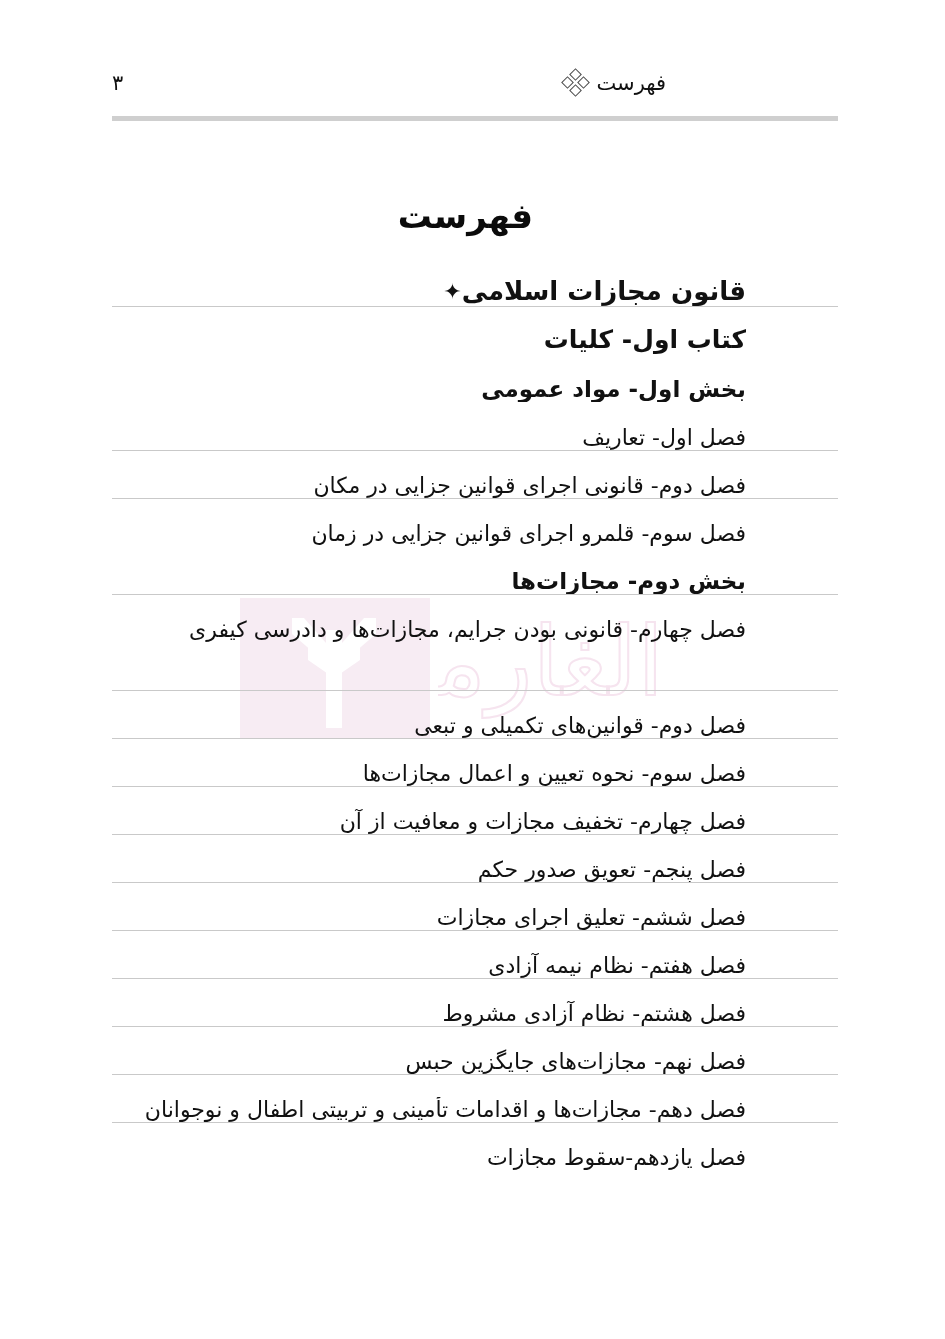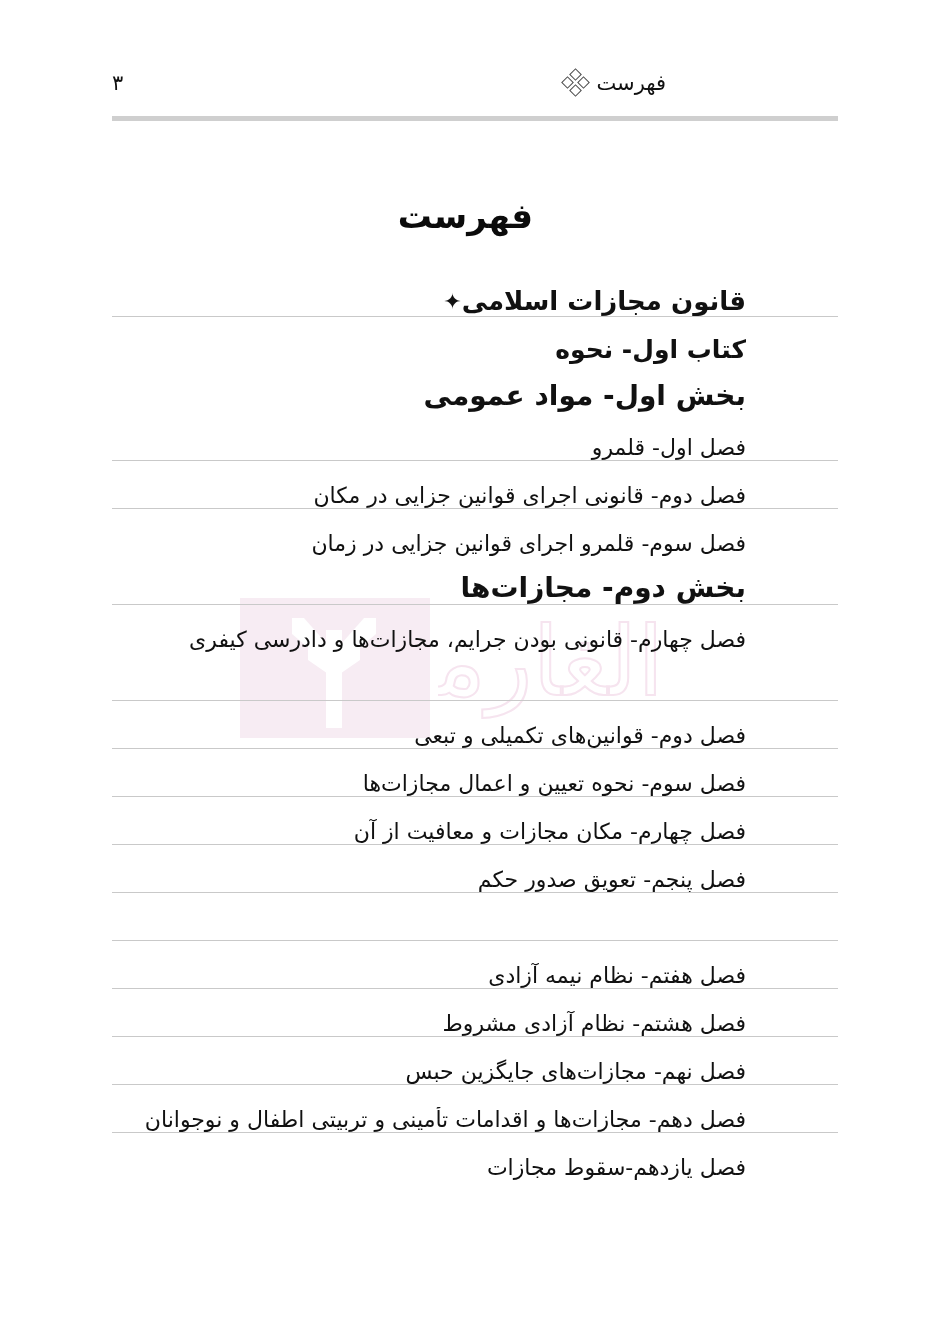--- a/index.html
+++ b/index.html
@@ -143,21 +143,21 @@
     font-size: 34px;
     font-weight: bold;
     color: #0b0b0b;
     letter-spacing: 0px;
   }
   .main-title span { margin-right: 14px; }
 
   
   .toc {
     position: absolute;
-    top: 262px;
+    top: 252px;
     left: 112px;
     width: 726px;
     z-index: 2;
   }
   .toc-row {
     display: flex;
     flex-direction: row-reverse;
     align-items: flex-end;
     direction: rtl;
     box-sizing: border-box;
@@ -186,21 +186,21 @@
 
   
   .lvl-0 { height: 54px; }
   .lvl-0 .etext { font-size: 26px; font-weight: bold; }
   .lvl-0 .page  { font-size: 22px; }
 
   .lvl-1 { height: 48px; }
   .lvl-1 .etext { font-size: 25px; font-weight: bold; }
 
   .lvl-2 { height: 48px; }
-  .lvl-2 .etext { font-size: 28px; font-weight: bold; }
+  .lvl-2 .etext { font-size: 23px; font-weight: bold; }
 
   .lvl-3 { height: 48px; }
   .lvl-3 .etext { font-size: 22px; font-weight: 400; }
 
   .toc-row.ruled { border-top: 1.6px solid #c9c9c9; }
 
   .bullet {
     display: inline-block;
     margin-left: 8px;
     font-size: 22px;
@@ -250,33 +250,33 @@
 
   <div class="toc">
       <div class="toc-row lvl-0">
         <div class="entry">
           <span class="etext">قانون مجازات اسلامی<span class="bullet">✦</span></span>
         </div>
         <div class="page">۱۱</div>
       </div>
       <div class="toc-row lvl-1 ruled">
         <div class="entry">
-          <span class="etext">کتاب اول- نحوه</span>
+          <span class="etext">کتاب اول- کلیات</span>
         </div>
         <div class="page">۱۱</div>
       </div>
       <div class="toc-row lvl-2">
         <div class="entry">
           <span class="etext">بخش اول- مواد عمومی</span>
         </div>
         <div class="page">۱۱</div>
       </div>
       <div class="toc-row lvl-3">
         <div class="entry">
-          <span class="etext">فصل اول- قلمرو</span>
+          <span class="etext">فصل اول- تعاریف</span>
         </div>
         <div class="page">۱۱</div>
       </div>
       <div class="toc-row lvl-3 ruled">
         <div class="entry">
           <span class="etext">فصل دوم- قانونی اجرای قوانین جزایی در مکان</span>
         </div>
         <div class="page">۱۱</div>
       </div>
       <div class="toc-row lvl-3 ruled">
@@ -307,31 +307,34 @@
         <div class="page">۲۵</div>
       </div>
       <div class="toc-row lvl-3 ruled">
         <div class="entry">
           <span class="etext">فصل سوم- نحوه تعیین و اعمال مجازات‌ها</span>
         </div>
         <div class="page">۲۹</div>
       </div>
       <div class="toc-row lvl-3 ruled">
         <div class="entry">
-          <span class="etext">فصل چهارم- مکان مجازات و معافیت از آن</span>
+          <span class="etext">فصل چهارم- تخفیف مجازات و معافیت از آن</span>
         </div>
         <div class="page">۳۳</div>
       </div>
       <div class="toc-row lvl-3 ruled">
         <div class="entry">
           <span class="etext">فصل پنجم- تعویق صدور حکم</span>
         </div>
         <div class="page">۳۵</div>
       </div>
       <div class="toc-row lvl-3 ruled">
+        <div class="entry">
+          <span class="etext">فصل ششم- تعلیق اجرای مجازات</span>
+        </div>
         <div class="page">۳۸</div>
       </div>
       <div class="toc-row lvl-3 ruled">
         <div class="entry">
           <span class="etext">فصل هفتم- نظام نیمه آزادی</span>
         </div>
         <div class="page">۴۱</div>
       </div>
       <div class="toc-row lvl-3 ruled">
         <div class="entry">

